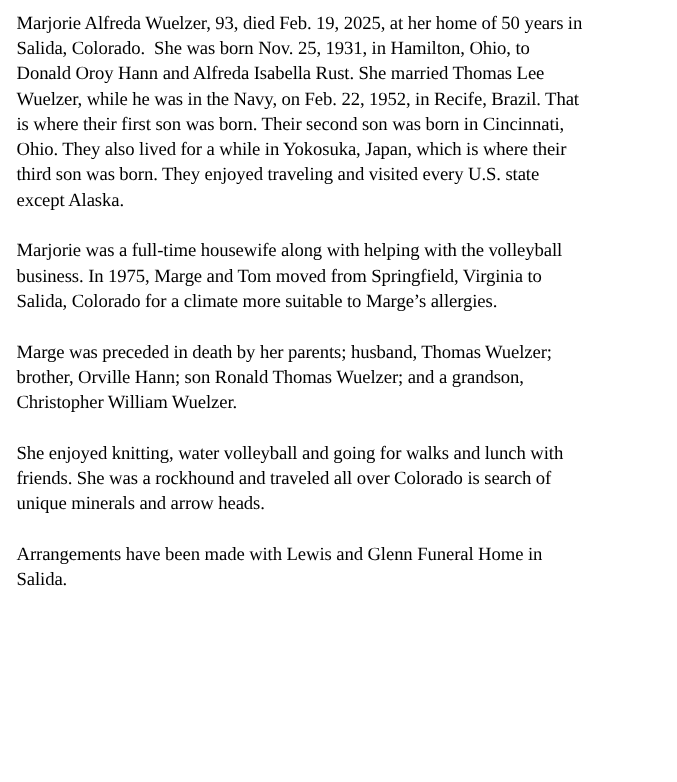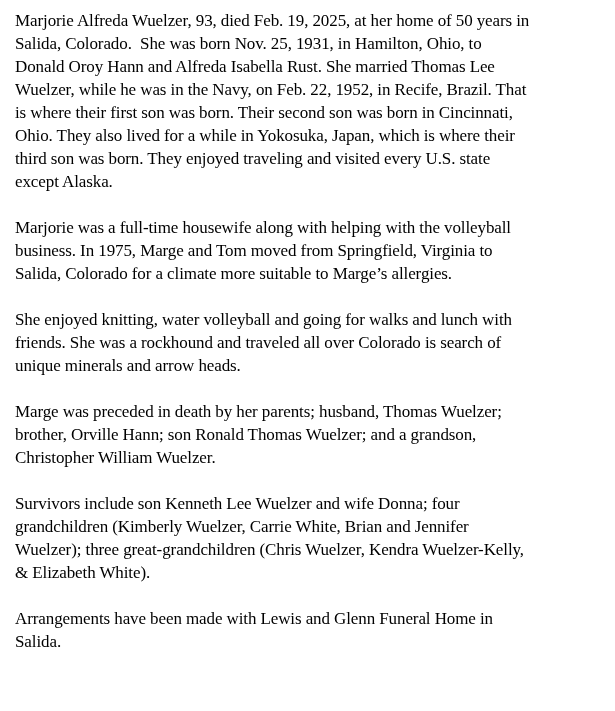--- a/index.html
+++ b/index.html
@@ -37,26 +37,22 @@
 Salida, Colorado.  She was born Nov. 25, 1931, in Hamilton, Ohio, to
 Donald Oroy Hann and Alfreda Isabella Rust. She married Thomas Lee
 Wuelzer, while he was in the Navy, on Feb. 22, 1952, in Recife, Brazil. That
 is where their first son was born. Their second son was born in Cincinnati,
 Ohio. They also lived for a while in Yokosuka, Japan, which is where their
 third son was born. They enjoyed traveling and visited every U.S. state
 except Alaska.</p>
     <p>Marjorie was a full-time housewife along with helping with the volleyball
 business. In 1975, Marge and Tom moved from Springfield, Virginia to
 Salida, Colorado for a climate more suitable to Marge’s allergies.</p>
+    <p>Marge was preceded in death by her parents; husband, Thomas Wuelzer;
+brother, Orville Hann; son Ronald Thomas Wuelzer; and a grandson,
+Christopher William Wuelzer.</p>
     <p>She enjoyed knitting, water volleyball and going for walks and lunch with
 friends. She was a rockhound and traveled all over Colorado is search of
 unique minerals and arrow heads.</p>
-    <p>Marge was preceded in death by her parents; husband, Thomas Wuelzer;
-brother, Orville Hann; son Ronald Thomas Wuelzer; and a grandson,
-Christopher William Wuelzer.</p>
-    <p>Survivors include son Kenneth Lee Wuelzer and wife Donna; four
-grandchildren (Kimberly Wuelzer, Carrie White, Brian and Jennifer
-Wuelzer); three great-grandchildren (Chris Wuelzer, Kendra Wuelzer-Kelly,
-&amp; Elizabeth White).</p>
     <p>Arrangements have been made with Lewis and Glenn Funeral Home in
 Salida.</p>
   </div>
 </div>
 
 </body></html>

